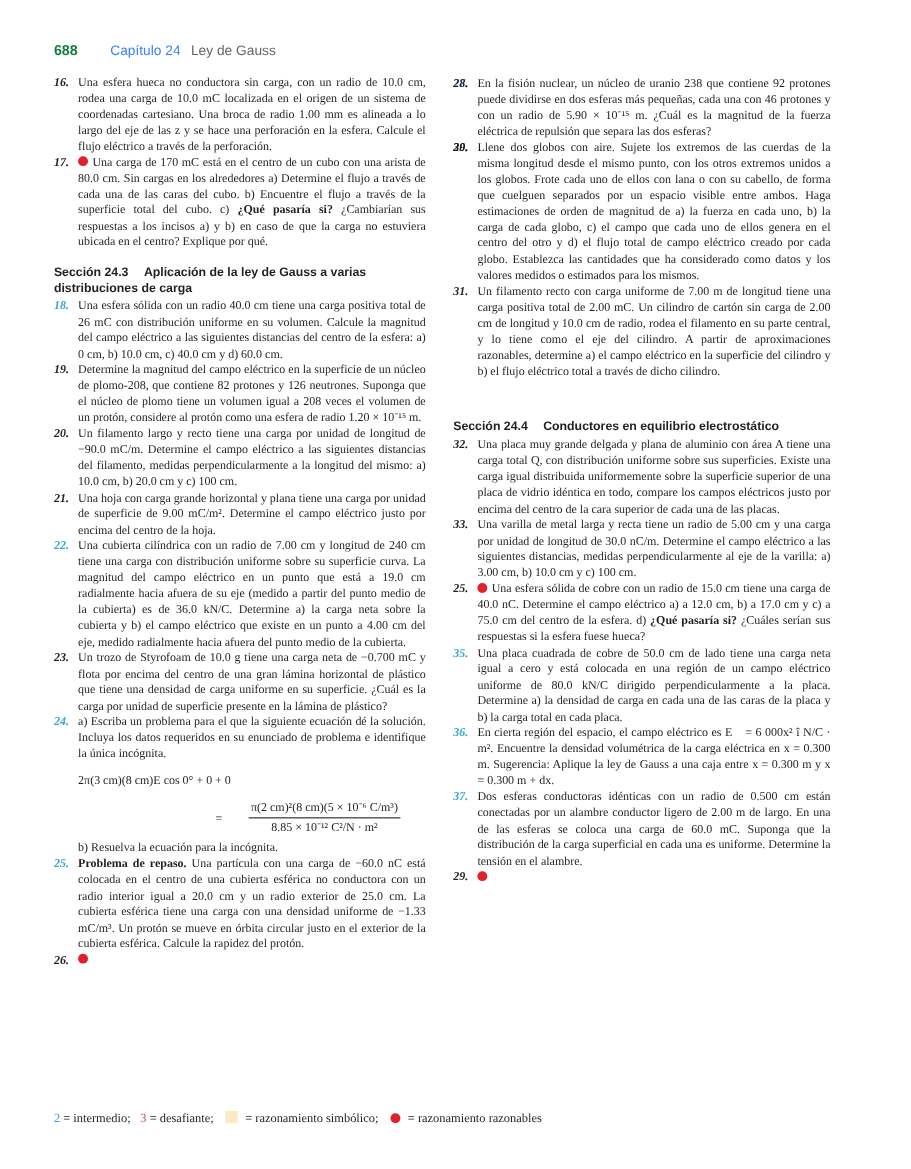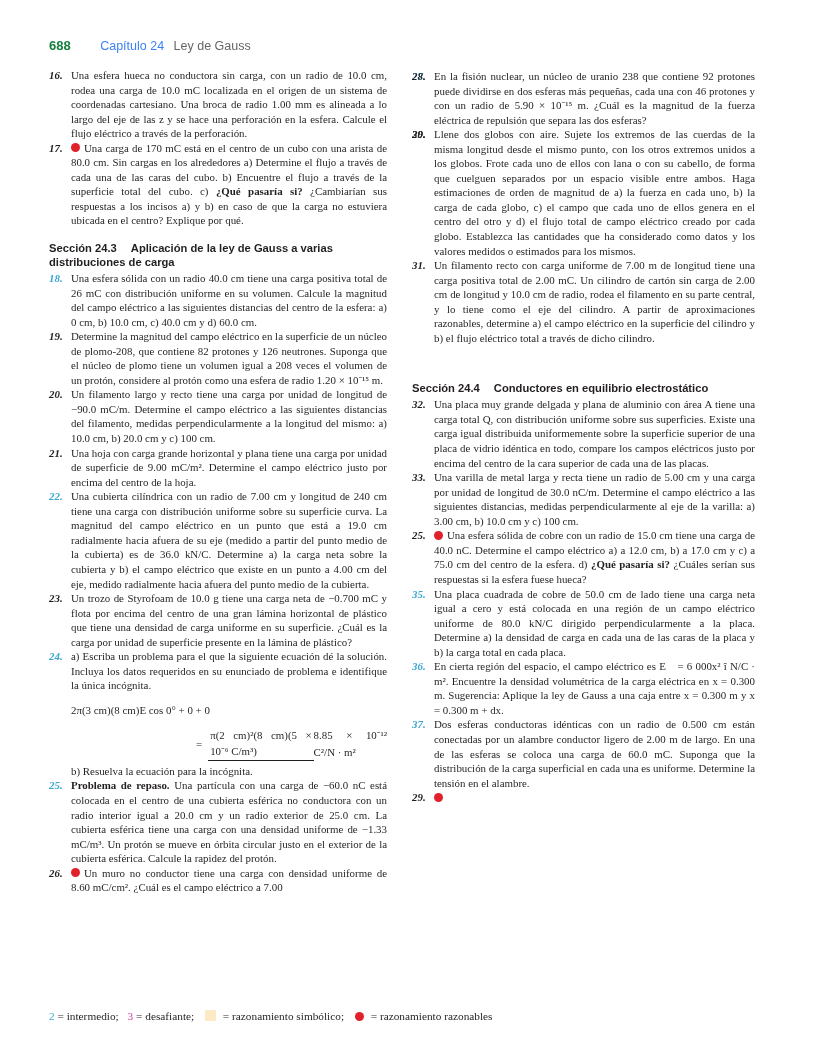--- a/index.html
+++ b/index.html
@@ -13,21 +13,21 @@
   .col.right { left: 412px; width: 343px; top: 69px; }
   .prob { position: relative; padding-left: 22px; margin: 0; }
   .prob .num { position: absolute; left: 0; top: 0; font-weight: bold; color: #231f20; font-style: italic; }
   .prob .num.blue { color: #3aa6d0; }
   .dot { display: inline-block; width: 9px; height: 9px; border-radius: 50%; background: #e0202b; margin-right: 4px; vertical-align: -0.5px; }
   .section { font-family: "Liberation Sans", sans-serif; font-weight: bold; font-size: 11.2px; line-height: 14px; margin: 13px 0 2px 0; text-align: left; color: #231f20; }
   .section .sn { margin-right: 14px; }
   .eq { margin: 7px 0 0 22px; font-family: "Liberation Serif", serif; }
   .eq .line1 { height: 20px; line-height: 20px; }
   .eq .frac-row { display: flex; align-items: center; margin-left: 125px; margin-top: 4px; height: 40px; }
-  .eq .frac { display: inline-flex; flex-direction: row; align-items: center; margin-left: 6px; }
+  .eq .frac { display: inline-flex; flex-direction: column; align-items: center; margin-left: 24px; }
   .eq .frac .n { border-bottom: 1px solid #231f20; padding: 0 2px 1px 2px; line-height: 16px; }
   .eq .frac .d { line-height: 17px; }
   .legend { position: absolute; left: 49px; top: 1010px; font-family: "Liberation Serif", serif; font-size: 11.3px; white-space: nowrap; color: #231f20; }
   .legend .b { color: #3aa6d0; }
   .legend .p { color: #d63a8f; }
   .legend .sq { display: inline-block; width: 11px; height: 11px; background: #fde9c4; vertical-align: -1px; margin: 0 4px 0 2px; }
   .legend .dot { width: 9px; height: 9px; margin: 0 4px 0 2px; }
   .legend .sep { margin-right: 6px; }
 </style>
 </head>
@@ -57,21 +57,21 @@
     <div class="frac-row">
       <span>=</span>
       <span class="frac">
         <span class="n">π(2 cm)²(8 cm)(5 × 10⁻⁶ C/m³)</span>
         <span class="d">8.85 × 10⁻¹² C²/N · m²</span>
       </span>
     </div>
   </div>
   <p class="prob"><span>b) Resuelva la ecuación para la incógnita.</span></p>
   <p class="prob"><span class="num blue">25.</span><b>Problema de repaso.</b><span> Una partícula con una carga de −60.0 nC está colocada en el centro de una cubierta esférica no conductora con un radio interior igual a 20.0 cm y un radio exterior de 25.0 cm. La cubierta esférica tiene una carga con una densidad uniforme de −1.33 mC/m³. Un protón se mueve en órbita circular justo en el exterior de la cubierta esférica. Calcule la rapidez del protón.</span></p>
-  <p class="prob"><span class="num">26.</span><span class="dot"></span><span>Un muro no conductor tiene una carga con densidad uniforme de 8.60 mC/cm². ¿Cuál es el campo eléctrico a 7.00</span></p>
+  <p class="prob"><span class="num">26.</span><span class="dot"></span></p>
 </div>
 
 <div class="col right">
   <p class="prob"><span class="num blue">27.</span></p>
   <p class="prob"><span class="num">28.</span><span>En la fisión nuclear, un núcleo de uranio 238 que contiene 92 protones puede dividirse en dos esferas más pequeñas, cada una con 46 protones y con un radio de 5.90 × 10⁻¹⁵ m. ¿Cuál es la magnitud de la fuerza eléctrica de repulsión que separa las dos esferas?</span></p>
   <p class="prob"><span class="num">29.</span></p>
   <p class="prob"><span class="num">30.</span><span>Llene dos globos con aire. Sujete los extremos de las cuerdas de la misma longitud desde el mismo punto, con los otros extremos unidos a los globos. Frote cada uno de ellos con lana o con su cabello, de forma que cuelguen separados por un espacio visible entre ambos. Haga estimaciones de orden de magnitud de a) la fuerza en cada uno, b) la carga de cada globo, c) el campo que cada uno de ellos genera en el centro del otro y d) el flujo total de campo eléctrico creado por cada globo. Establezca las cantidades que ha considerado como datos y los valores medidos o estimados para los mismos.</span></p>
   <p class="prob"><span class="num">31.</span><span>Un filamento recto con carga uniforme de 7.00 m de longitud tiene una carga positiva total de 2.00 mC. Un cilindro de cartón sin carga de 2.00 cm de longitud y 10.0 cm de radio, rodea el filamento en su parte central, y lo tiene como el eje del cilindro. A partir de aproximaciones razonables, determine a) el campo eléctrico en la superficie del cilindro y b) el flujo eléctrico total a través de dicho cilindro.</span></p>
 
   <div class="section" style="margin-top:36px;"><span class="sn">Sección 24.4</span><span>Conductores en equilibrio electrostático</span></div>

